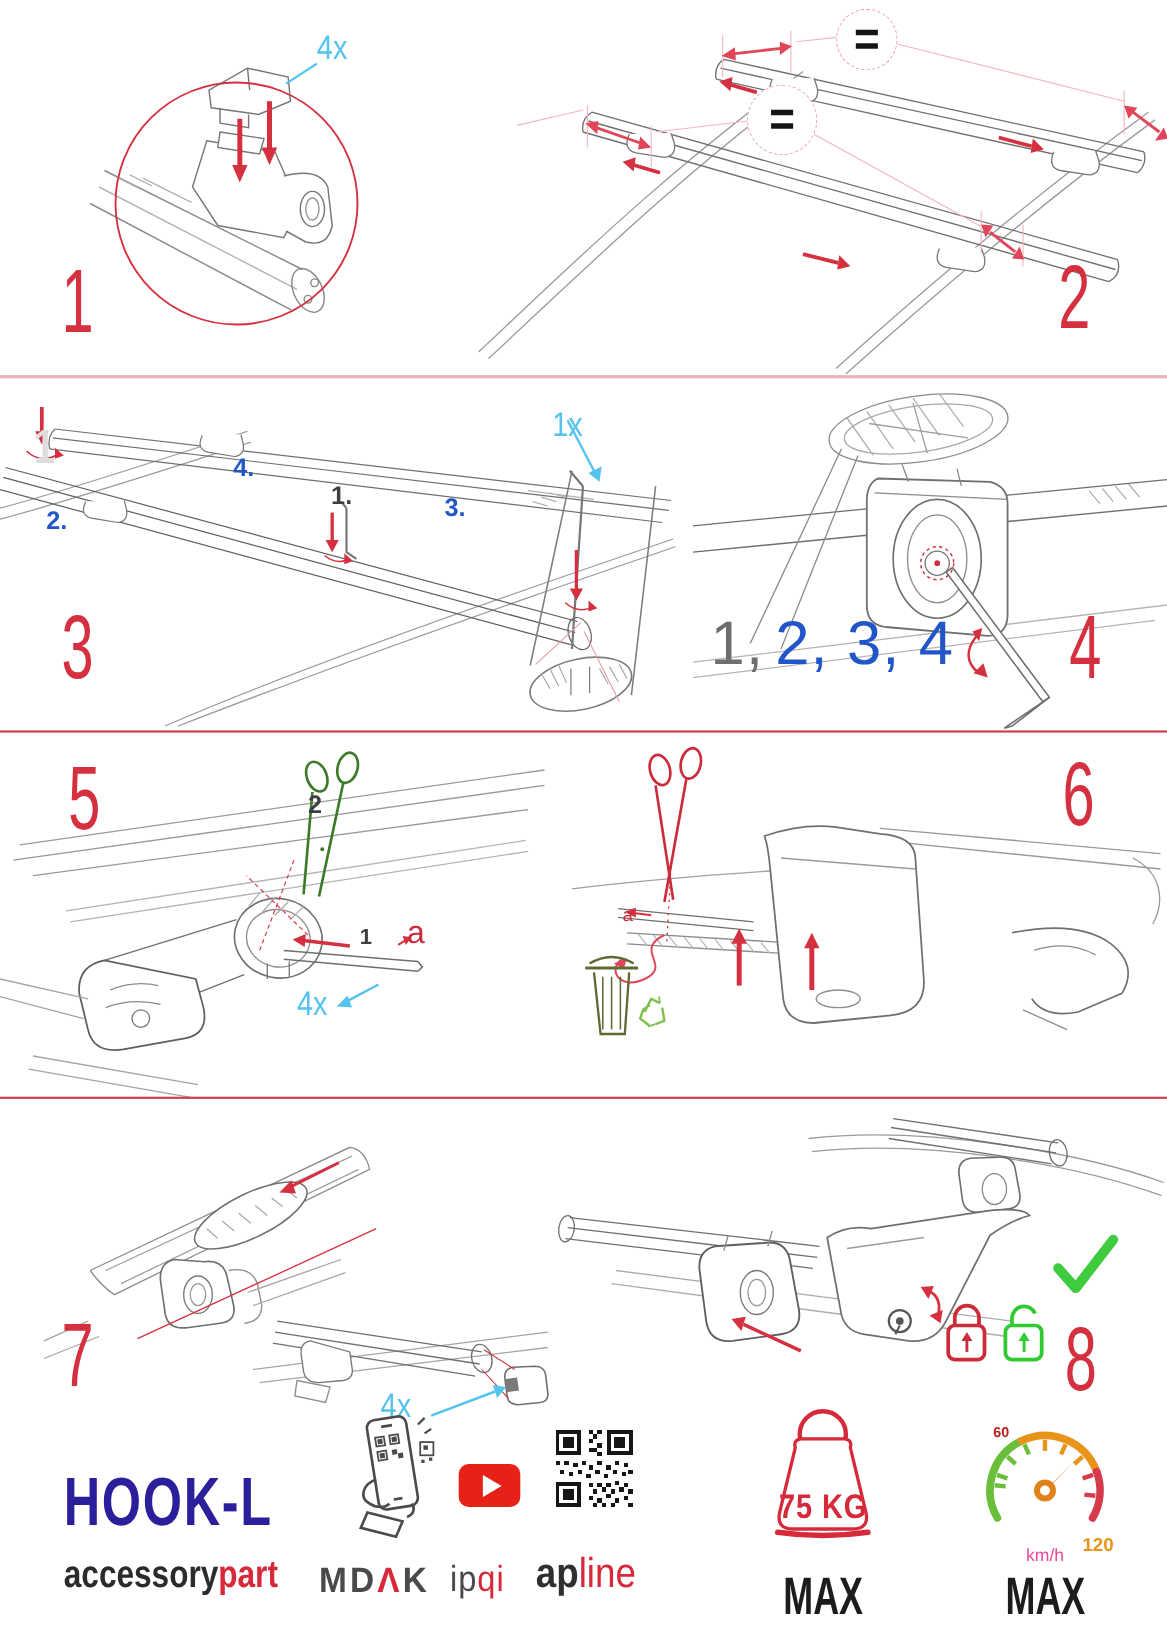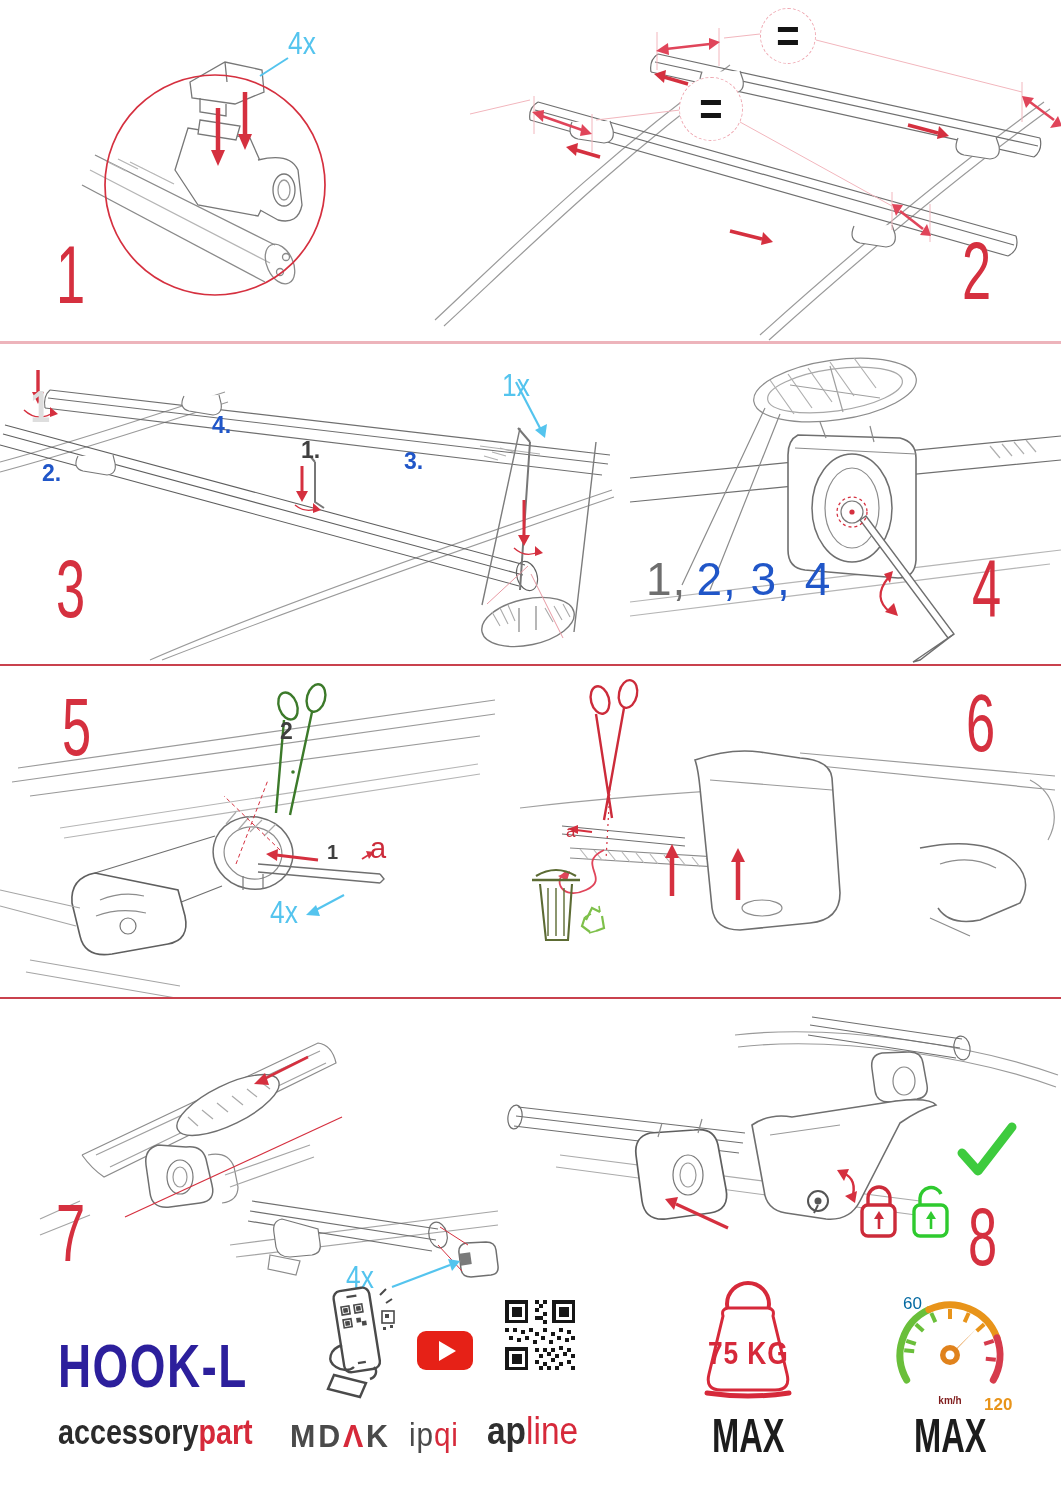--- a/index.html
+++ b/index.html
@@ -14,45 +14,45 @@
   .num{font-size:82px;font-weight:500;color:#d5303f;line-height:1;letter-spacing:-2px;
        transform:scaleX(0.64);transform-origin:left top;display:inline-block;}
   .cy{color:#54c4ee;font-size:31px;font-weight:500;display:inline-block;
       transform:scaleX(0.85);transform-origin:left top;}
   .bl{color:#2056c8;font-weight:600;font-size:23px;}
   .dk{color:#3f3f3f;font-weight:600;font-size:23px;}
   .ghost{color:#dedede;font-weight:600;font-size:44px;transform:scaleX(0.8);display:inline-block;}
   .eqc{position:absolute;border:1.6px dashed #efa6b0;border-radius:50%;background:#fff;
        display:flex;align-items:center;justify-content:center;color:#141414;}
   .eqc span{font-size:40px;font-weight:700;transform:scaleY(1.15);}
-  .seq4{font-size:46px;font-weight:500;letter-spacing:1px;}
+  .seq4{font-size:56px;font-weight:500;letter-spacing:1px;}
   .seq4 .g{color:#6e6e6e;} .seq4 .b{color:#2056c8;margin-left:10px;}
   .red{color:#cc2b3a;}
   .product{font-size:62px;font-weight:600;color:#2c1f9c;letter-spacing:2px;
            transform:scaleX(0.74);transform-origin:left top;display:inline-block;}
   .brand{font-size:35px;font-weight:700;letter-spacing:0;transform:scaleX(0.82);
          transform-origin:left top;display:inline-block;}
   .brand .b1{color:#2b2b2b;} .brand .b2{color:#d6293a;}
   .mdak{font-size:32px;font-weight:700;letter-spacing:3px;color:#4a4a4a;
         transform:scaleX(0.95);transform-origin:left top;display:inline-block;}
   .mdak .lam{color:#d6293a;}
   .ipqi{font-size:33px;font-weight:500;color:#4a4a4a;letter-spacing:1px;
         transform:scaleX(0.9);transform-origin:left top;display:inline-block;}
   .ipqi .r{color:#d6293a;}
   .apline{font-size:38px;font-weight:600;color:#2f2f2f;
         transform:scaleX(0.88);transform-origin:left top;display:inline-block;}
   .apline .r{color:#d6293a;font-weight:500;}
   .kg{font-size:31px;font-weight:700;color:#d6293a;transform:scaleX(0.85);
       transform-origin:center top;display:inline-block;letter-spacing:1px;}
   .maxl{font-size:48px;font-weight:600;color:#1c1c1c;transform:scaleX(0.68);
       transform-origin:center top;display:inline-block;letter-spacing:0px;}
-  .cbox{position:absolute;text-align:center;}
-  .sp60{color:#0369a1;font-size:17px;font-weight:400;}
+  .cbox{position:absolute;text-align:center;margin-top:16px;}
+  .sp60{color:#b91c1c;font-size:13px;font-weight:700;}
   .sp120{color:#e8941a;font-size:17px;font-weight:700;}
-  .kmh{color:#7f1d1d;font-size:10px;font-weight:700;}
+  .kmh{color:#ec4899;font-size:16px;font-weight:400;}
   .yt{position:absolute;left:417px;top:1331px;width:56px;height:39px;background:#e62117;
       border-radius:9px;display:flex;align-items:center;justify-content:center;}
   .yt .tri{width:0;height:0;border-left:17px solid #fff;border-top:10px solid transparent;
       border-bottom:10px solid transparent;margin-left:4px;}
 </style>
 </head>
 <body>
 
 <div class="page">
 

